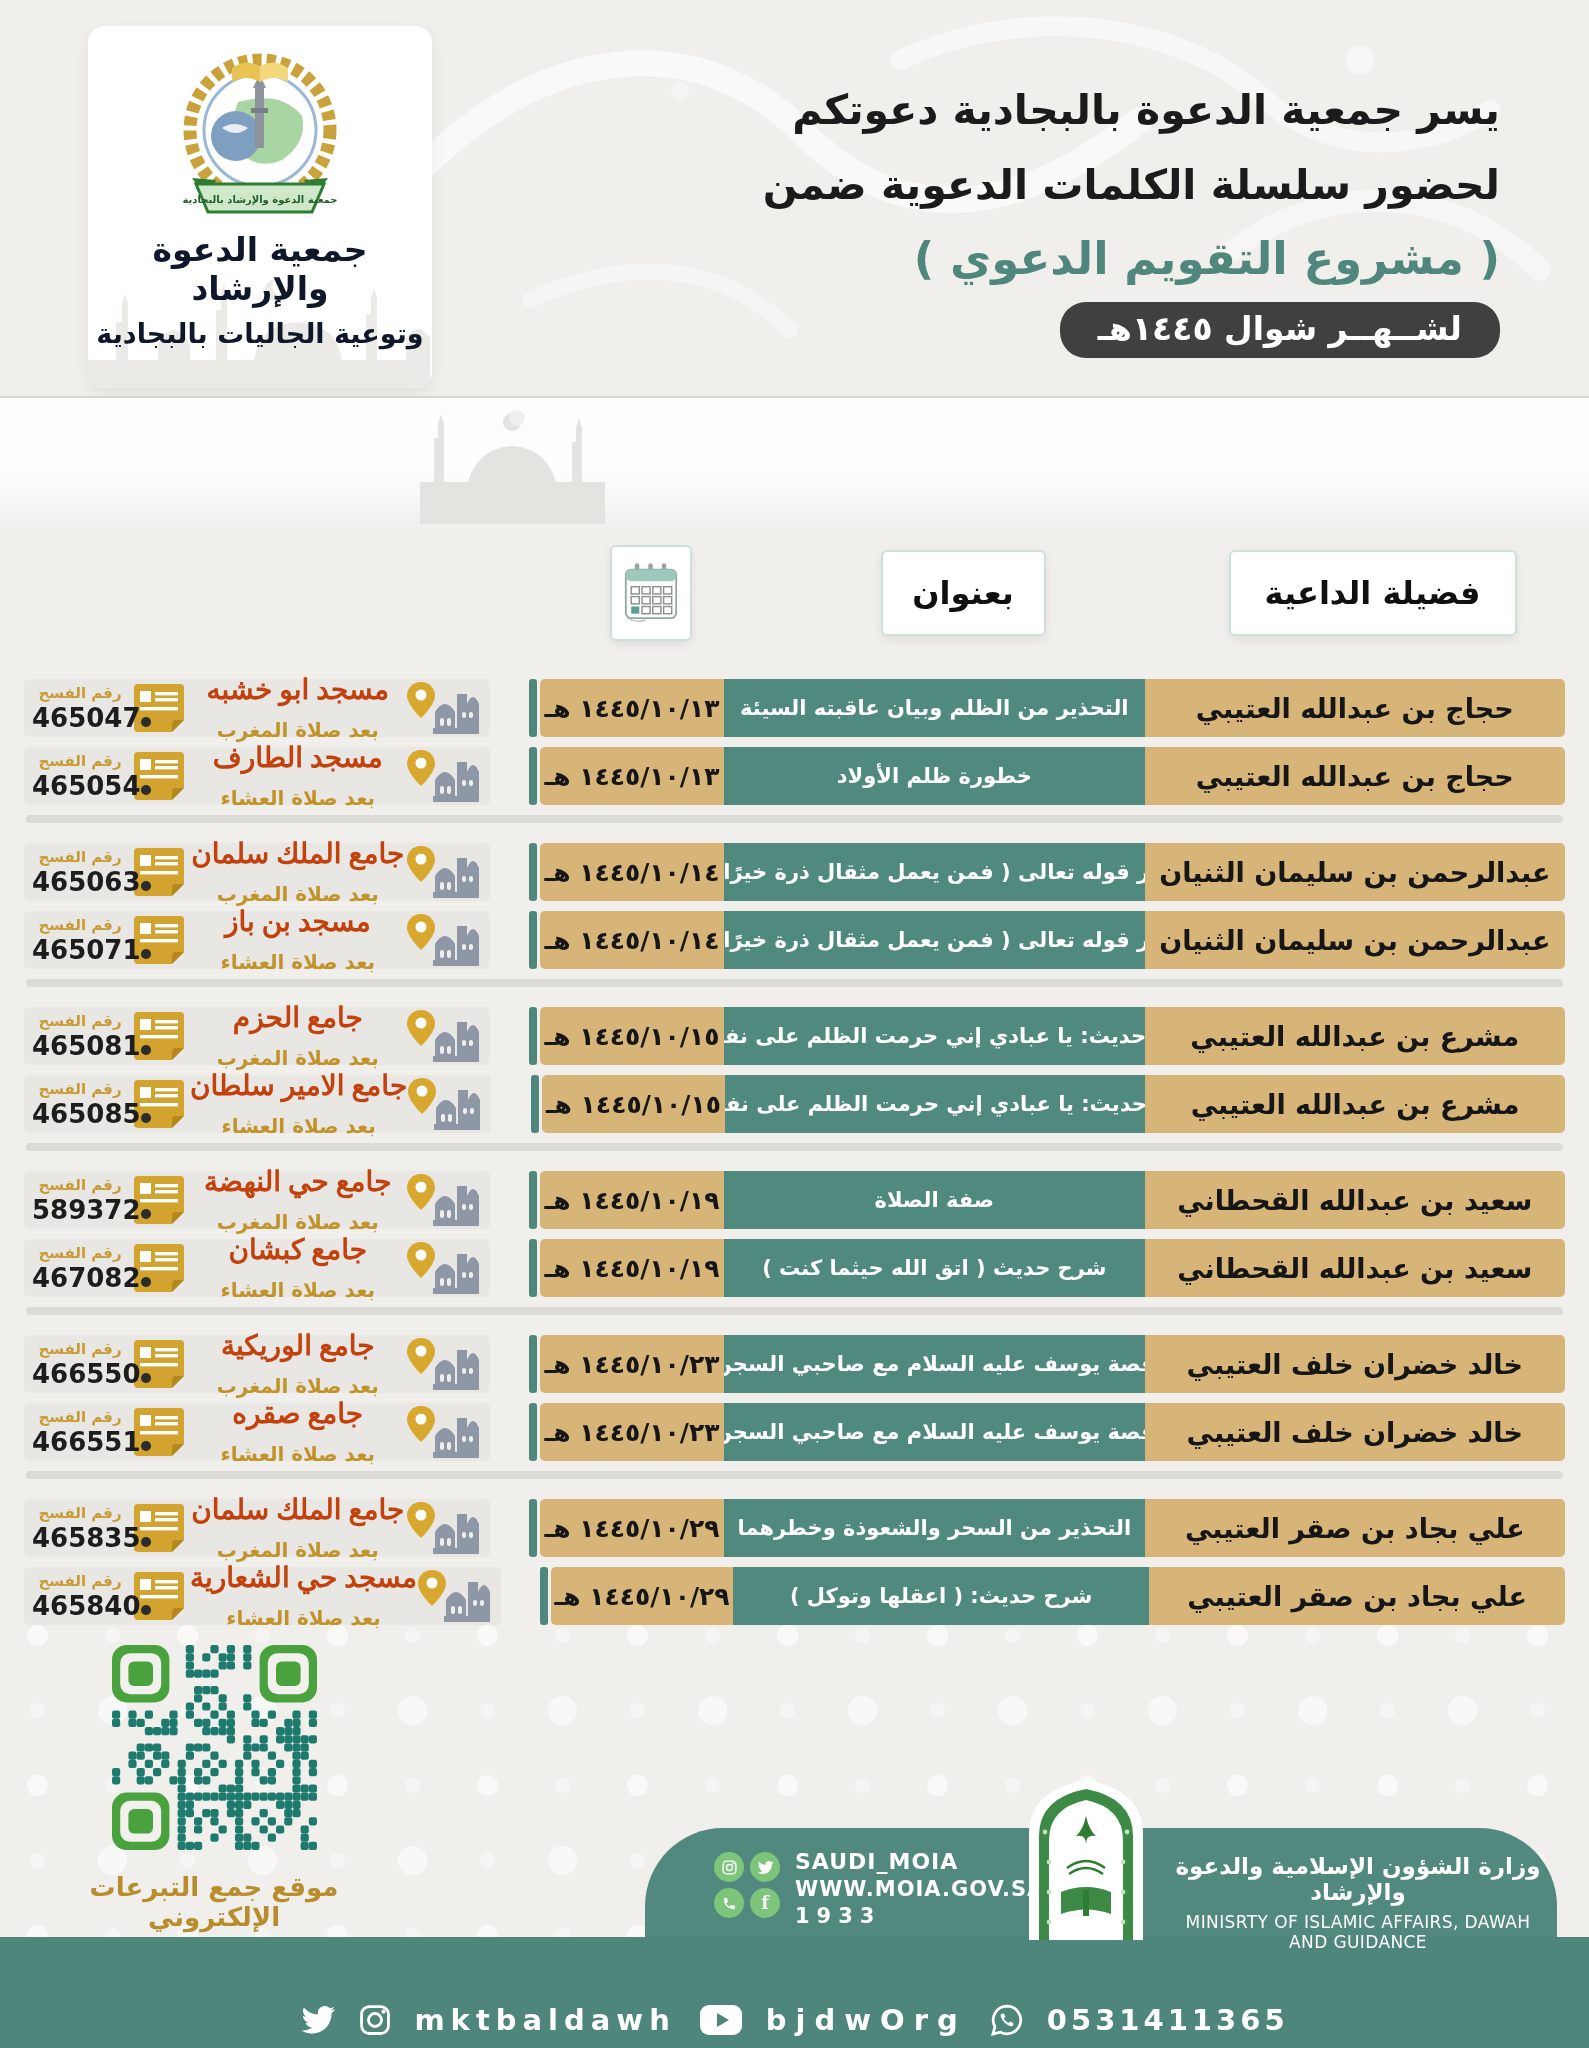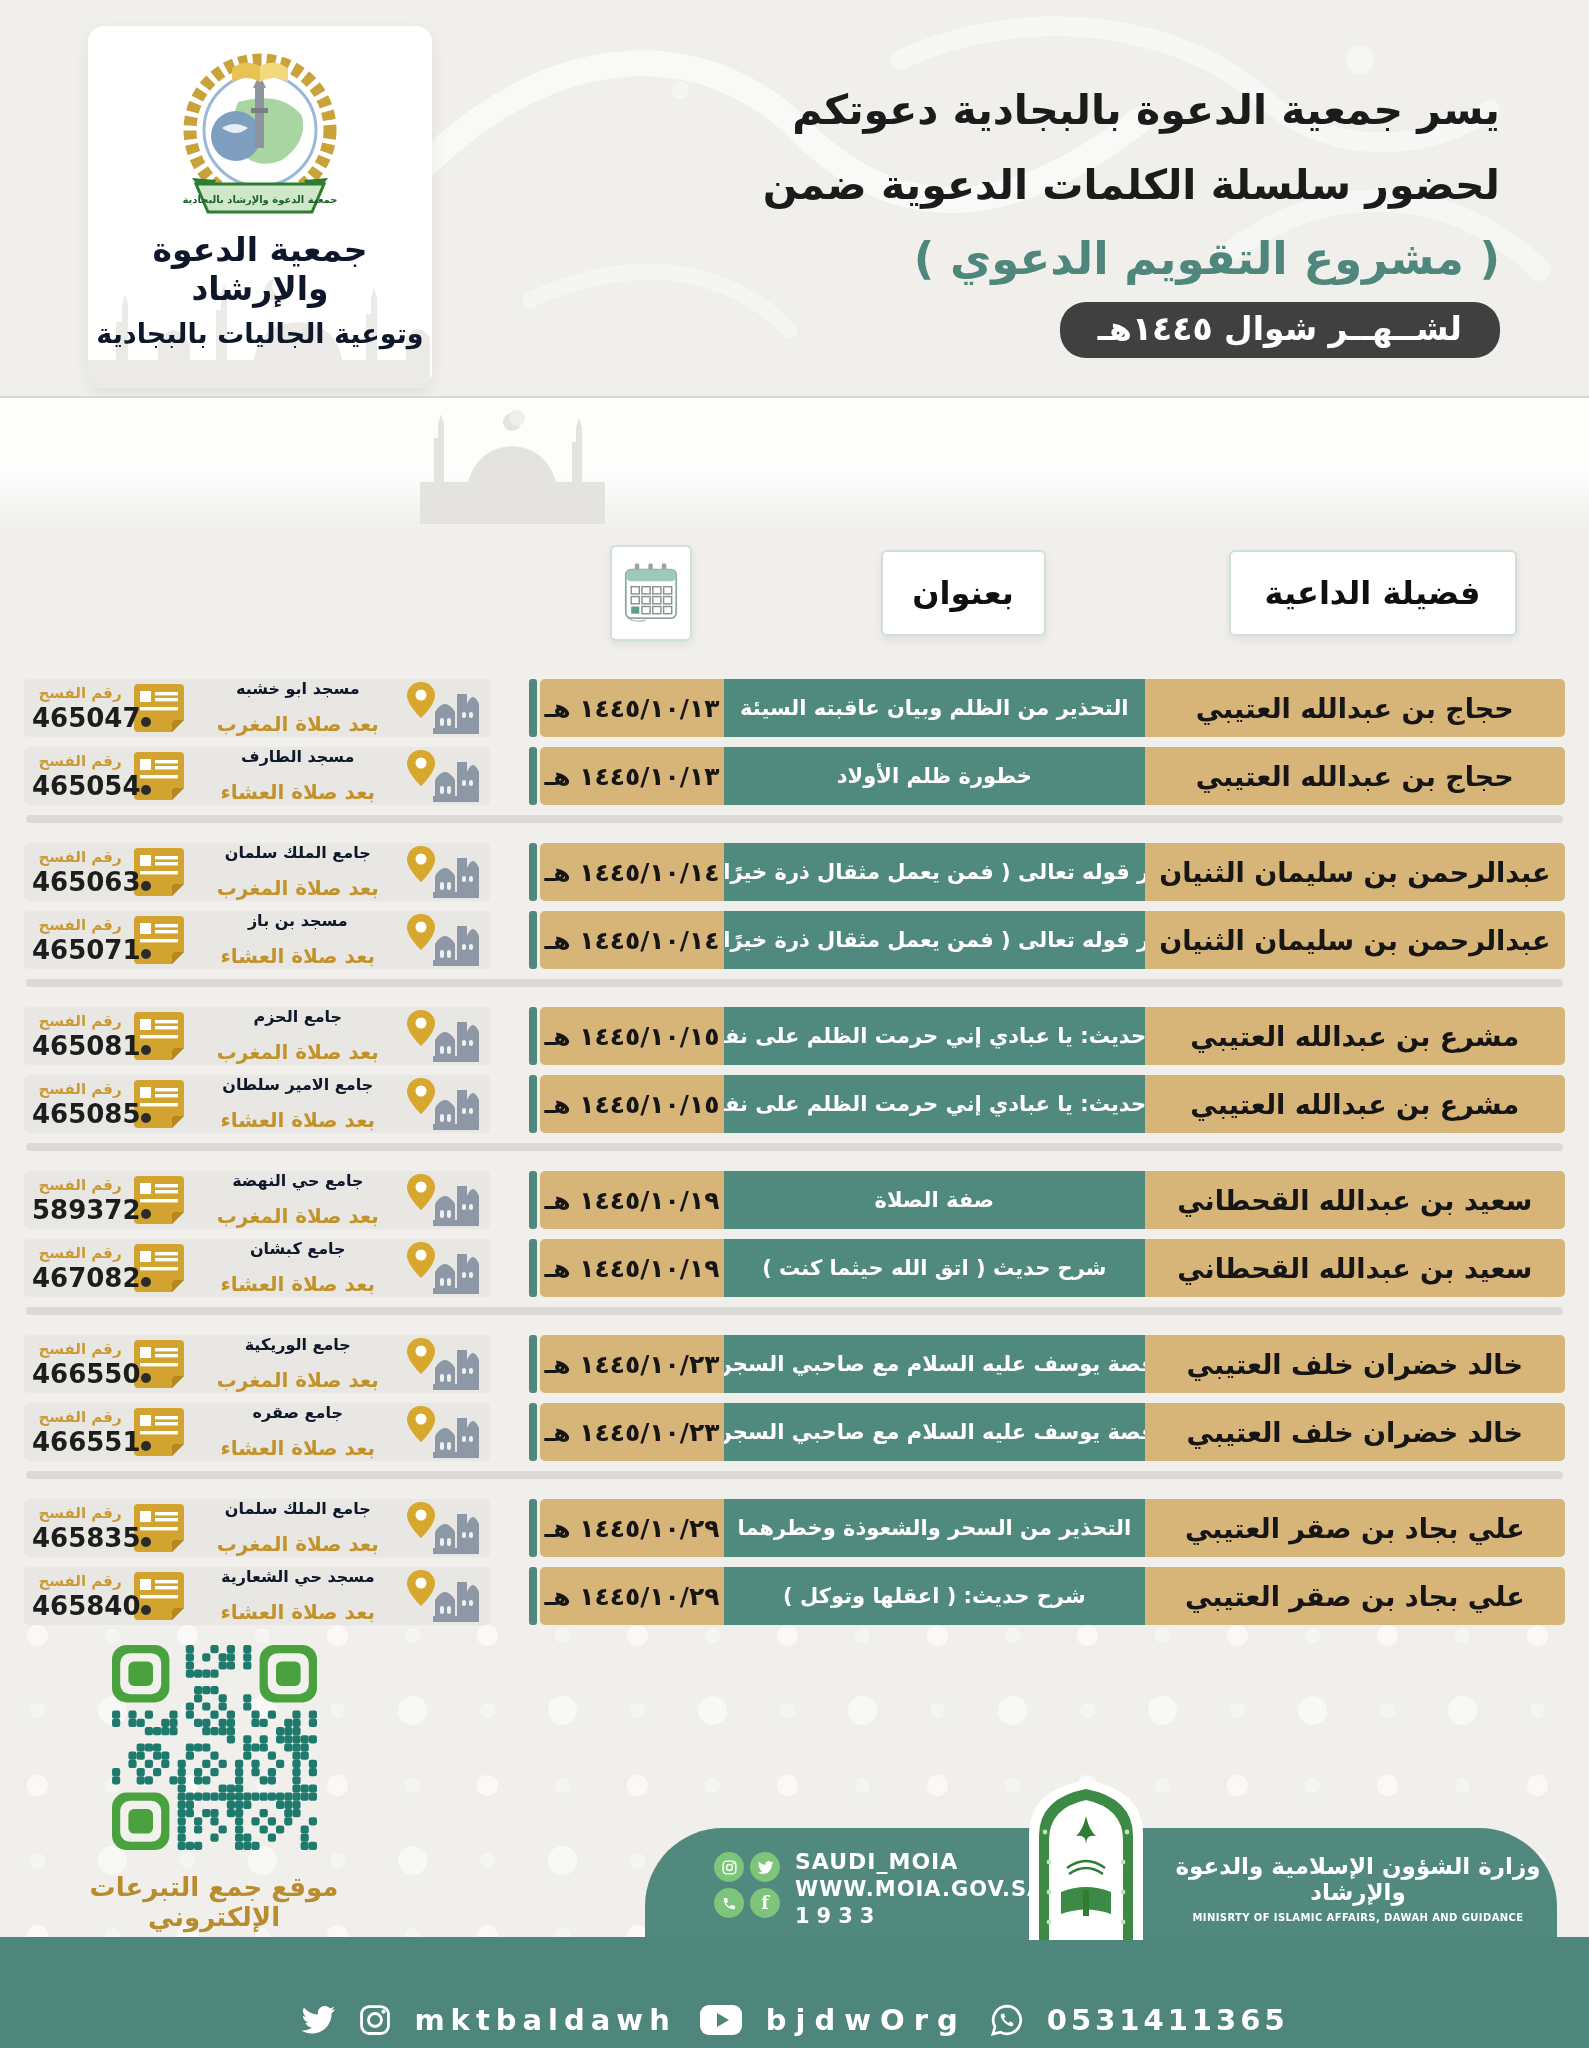--- a/index.html
+++ b/index.html
@@ -66,21 +66,21 @@
     border-radius:5px 0 0 5px;
   }
   .c-stripe{ width:8px; margin-right:3px; background:#4f877c; border-radius:3px; }
   .c-gapcol{ width:41px; }
   .c-left{
     width:480px; background:#e9e7e3; border-radius:5px;
     display:flex; align-items:center; padding:0 10px 0 8px;
   }
   .loc{ width:74px; display:flex; justify-content:center; }
   .mname{ flex:1; text-align:center; line-height:1.05; }
-  .m1{ font-size:16px; font-weight:bold; color:#0f172a; white-space:nowrap; }
+  .m1{ font-size:28px; font-weight:bold; color:#c2410c; white-space:nowrap;font-family:Liberation Serif, serif; }
   .m2{ font-size:20px; font-weight:bold; color:#c2932a; margin-top:16px; white-space:nowrap; }
   .doc{ width:62px; display:flex; justify-content:center; }
   .reg{ width:96px; text-align:center; line-height:1; }
   .rl{ font-size:15px; font-weight:bold; color:#c89b35; margin-bottom:4px; white-space:nowrap; }
   .rn{ font-size:26px; font-weight:bold; color:#1d1d1d; direction:ltr; }
   .gdiv{ height:8px; background:#dcdad6; border-radius:4px; margin:10px 2px 20px; }
   
   .f-pattern{
     position:absolute; top:1598px; left:0; width:100%; height:450px;
     background-image:
@@ -107,21 +107,21 @@
   .sc{ background:#7cc57a; border-radius:50%; display:flex; align-items:center; justify-content:center; color:#fff; }
   .sc svg{ width:17px; height:17px; }
   .sc .fb{ font-size:18px; font-weight:bold; line-height:1; font-family:"DejaVu Serif", serif; }
   .moia-text{ position:absolute; top:1849px; left:795px; color:#fff; direction:ltr; text-align:left; }
   .moia-text .t1{ font-size:22px; font-weight:bold; letter-spacing:1px; }
   .moia-text .t2{ font-size:21px; font-weight:bold; letter-spacing:1px; margin-top:3px; }
   .moia-text .t3{ font-size:21px; font-weight:bold; letter-spacing:7px; margin-top:3px; }
   .ministry-logo{ position:absolute; top:1772px; left:1015px; }
   .ministry-text{ position:absolute; top:1853px; left:1170px; width:376px; text-align:center; color:#fff; }
   .ministry-text .ar{ font-size:23px; font-weight:bold; }
-  .ministry-text .en{ font-size:10px; font-weight:bold; letter-spacing:.4px; margin-top:7px; direction:ltr; }
+  .ministry-text .en{ font-size:17px; font-weight:normal; letter-spacing:.4px; margin-top:7px; direction:ltr; }
   .bottombar{
     position:absolute; top:1992px; left:0; width:100%; height:56px;
     display:flex; align-items:center; justify-content:center; gap:22px;
     direction:ltr; color:#fff;
   }
   .bb-t{ font-size:29px; font-weight:bold; letter-spacing:6px; }
   .bb-t.wide{ letter-spacing:9px; }
   .bb-t.num{ letter-spacing:4px; }
   .bbi{ display:flex; align-items:center; }
 </style>

